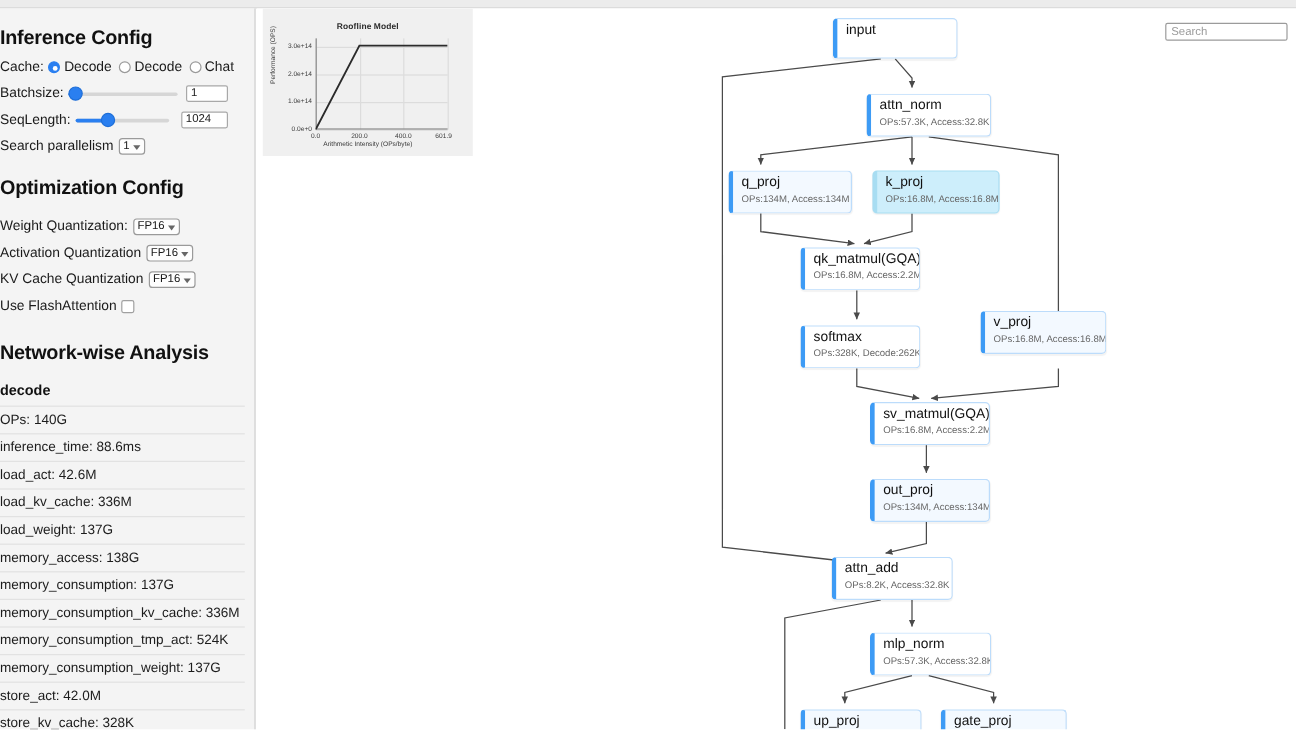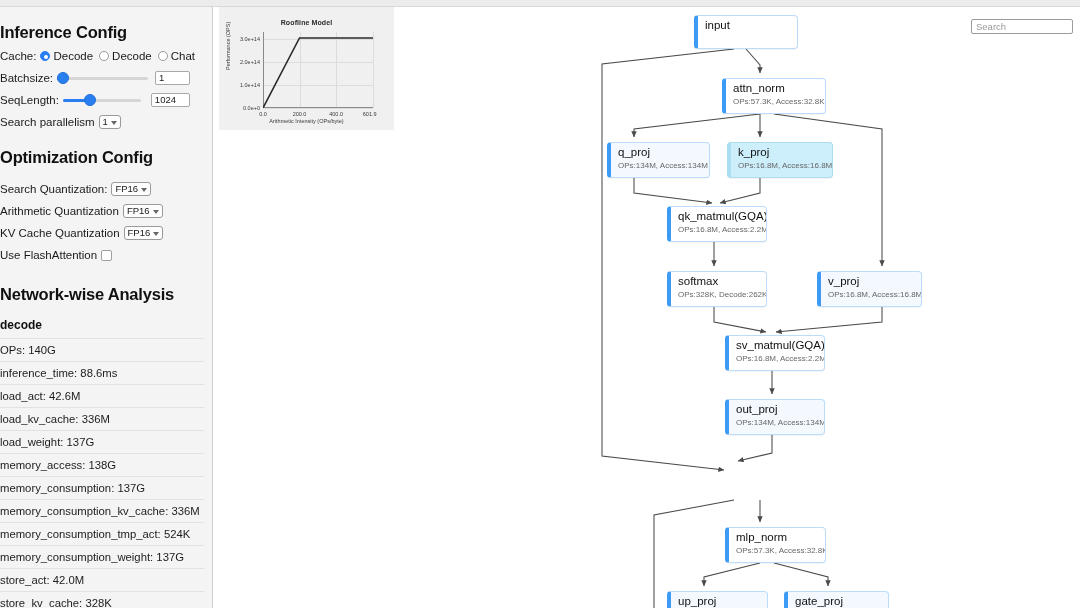--- a/index.html
+++ b/index.html
@@ -221,26 +221,26 @@
       </div>
 
       <div class="sb-row">
         <span>Search parallelism</span>
         <span class="selectbox">1</span>
       </div>
 
       <div class="sb-h1" style="margin-top:18px;">Optimization Config</div>
 
       <div class="sb-row" style="margin-top:14px;">
-        <span>Search Quantization:</span>
+        <span>Weight Quantization:</span>
         <span class="selectbox">FP16</span>
       </div>
 
       <div class="sb-row">
-        <span>Arithmetic Quantization</span>
+        <span>Activation Quantization</span>
         <span class="selectbox">FP16</span>
       </div>
 
       <div class="sb-row">
         <span>KV Cache Quantization</span>
         <span class="selectbox">FP16</span>
       </div>
 
       <div class="sb-row">
         <span>Use FlashAttention</span>
@@ -378,35 +378,39 @@
       <div class="node" style="left:453px; top:199px; width:100px; height:36px;">
         <div class="n-title">qk_matmul(GQA)</div>
         <div class="n-sub">OPs:16.8M, Access:2.2M</div>
       </div>
 
       <div class="node" style="left:453px; top:264px; width:100px; height:36px;">
         <div class="n-title">softmax</div>
         <div class="n-sub">OPs:328K, Decode:262K</div>
       </div>
 
-      <div class="node tint" style="left:603px; top:264px; width:105px; height:36px;">
+      <div class="node tint" style="left:603px; top:252px; width:105px; height:36px;">
         <div class="n-title">v_proj</div>
         <div class="n-sub">OPs:16.8M, Access:16.8M</div>
       </div>
 
       <div class="node" style="left:511px; top:328px; width:100px; height:36px;">
         <div class="n-title">sv_matmul(GQA)</div>
         <div class="n-sub">OPs:16.8M, Access:2.2M</div>
       </div>
 
       <div class="node tint" style="left:511px; top:392px; width:100px; height:36px;">
         <div class="n-title">out_proj</div>
         <div class="n-sub">OPs:134M, Access:134M</div>
       </div>
 
+      <div class="node" style="left:479px; top:457px; width:101px; height:36px;">
+        <div class="n-title">attn_add</div>
+        <div class="n-sub">OPs:8.2K, Access:32.8K</div>
+      </div>
 
       <div class="node" style="left:511px; top:520px; width:101px; height:36px;">
         <div class="n-title">mlp_norm</div>
         <div class="n-sub">OPs:57.3K, Access:32.8K</div>
       </div>
 
       <div class="node tint" style="left:453px; top:584px; width:101px; height:36px;">
         <div class="n-title">up_proj</div>
 
       </div>

